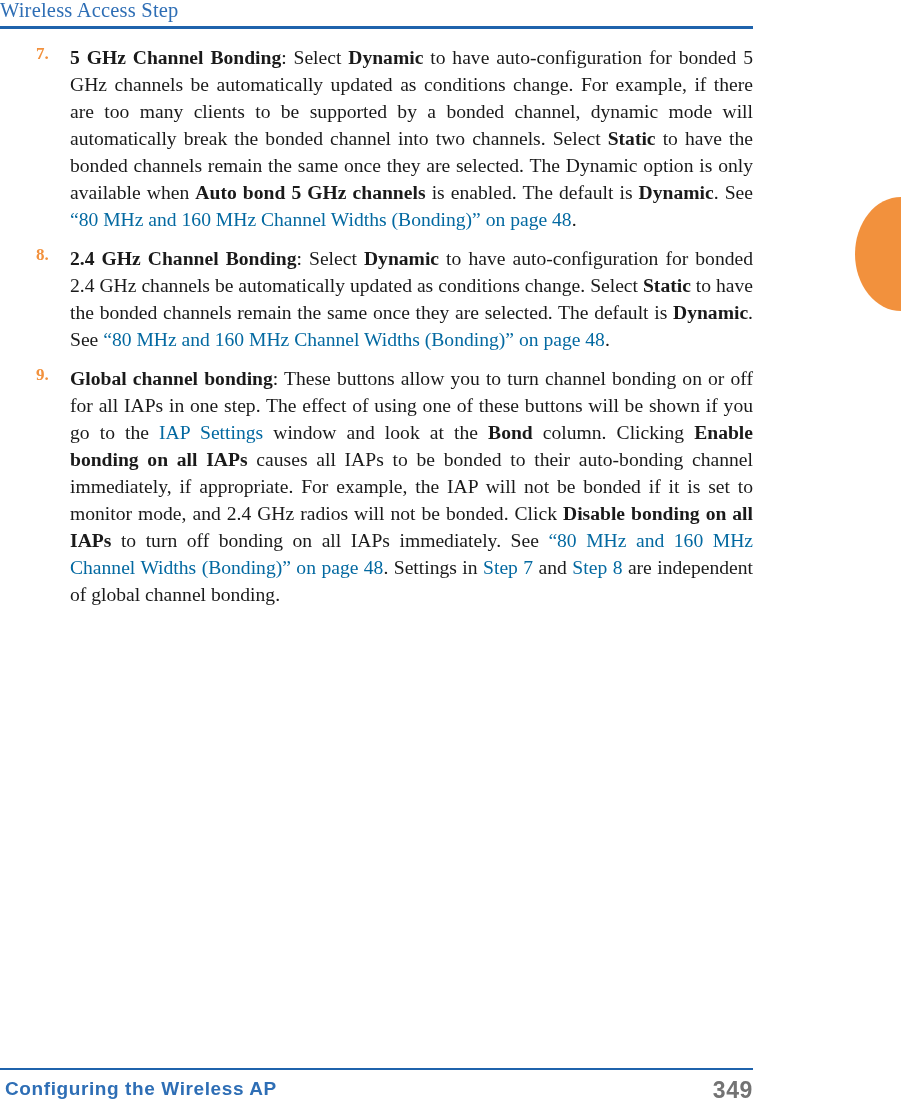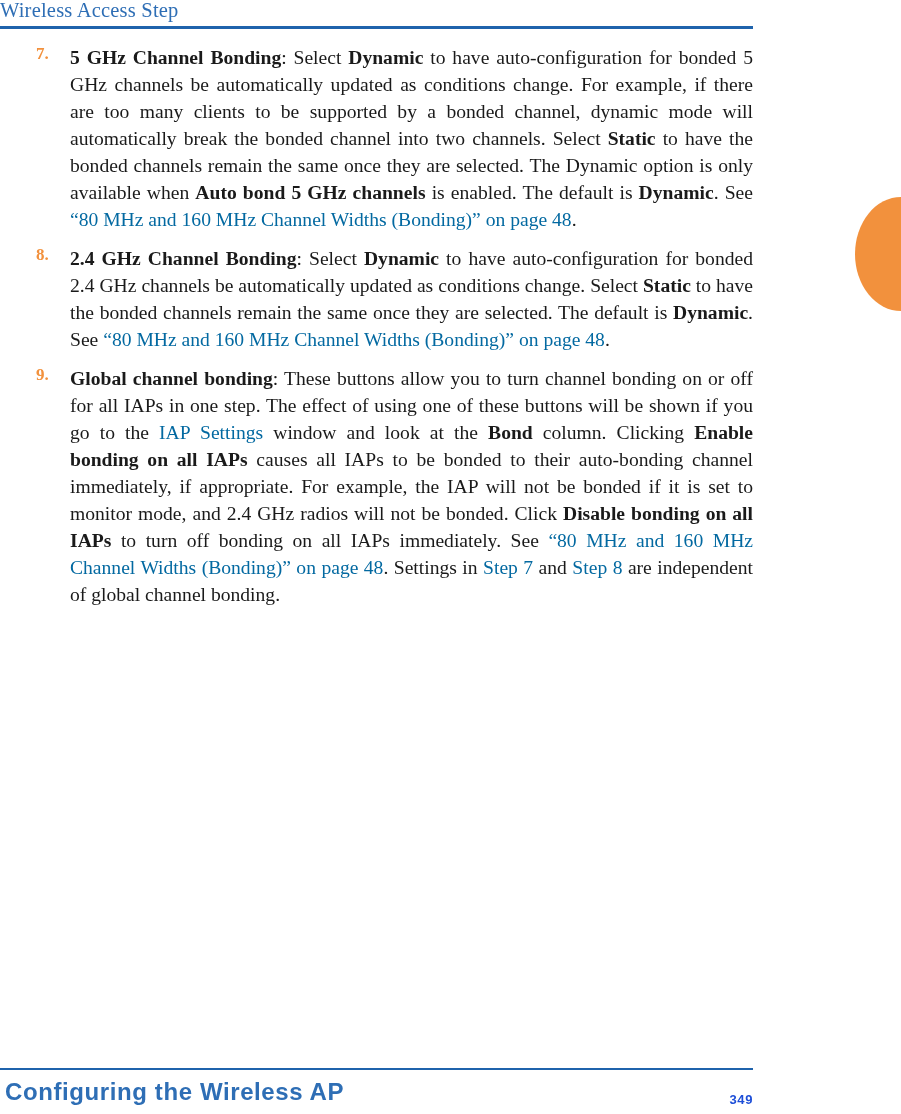--- a/index.html
+++ b/index.html
@@ -114,34 +114,34 @@
     top: 0;
     width: 753px;
     height: 2px;
     background: #1F63AC;
   }
   .page-footer .footer-title {
     position: absolute;
     left: 5px;
     top: 10px;
     font-family: "Liberation Sans", "DejaVu Sans", sans-serif;
-    font-size: 24px;
+    font-size: 19px;
     font-weight: bold;
     color: #2E6EB5;
     letter-spacing: 0.6px;
     white-space: nowrap;
   }
   .page-footer .footer-pagenum {
     position: absolute;
     right: 0;
-    top: 24px;
+    top: 9px;
     font-family: "Liberation Sans", "DejaVu Sans", sans-serif;
-    font-size: 13px;
+    font-size: 23px;
     font-weight: bold;
-    color: #1d4ed8;
+    color: #737373;
     letter-spacing: 0.6px;
   }
 </style>
 </head>
 <body>
 
 <div class="page-header">
   <div class="header-title">Wireless Access Step</div>
   <div class="header-rule"></div>
 </div>

